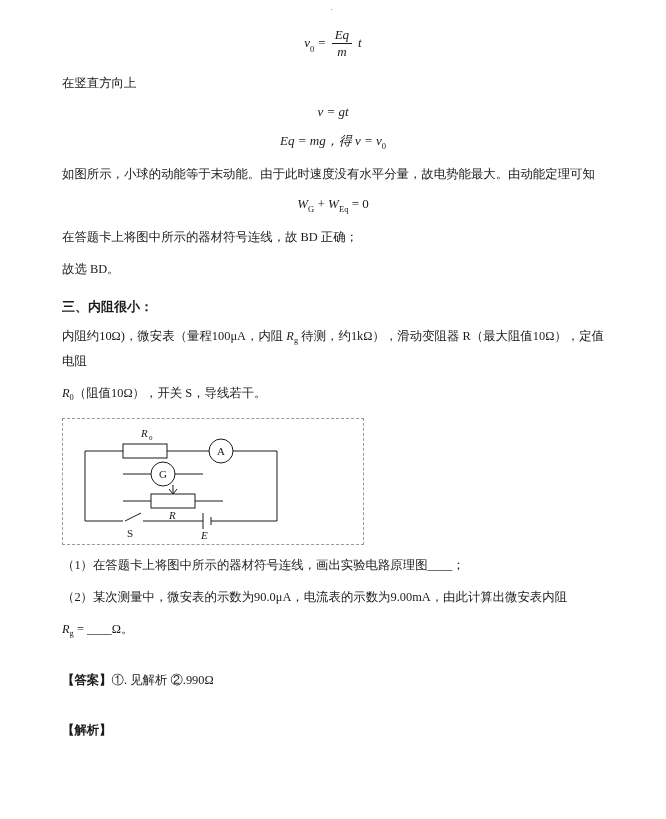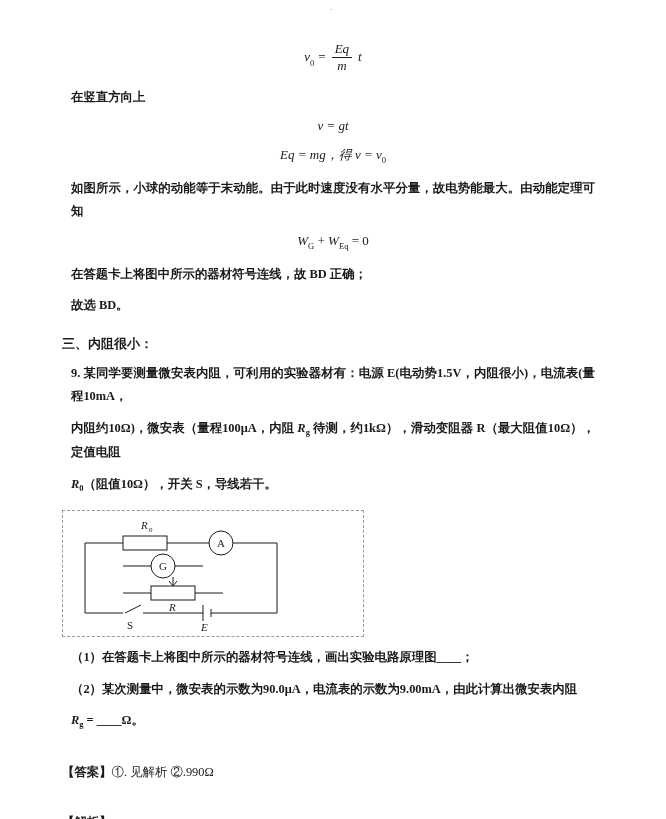--- a/index.html
+++ b/index.html
@@ -22,23 +22,22 @@
     padding: 0;
     box-sizing: border-box;
   }
   .content {
     padding: 10px 62px 0 62px;
     box-sizing: border-box;
   }
   .para {
     font-size: 12.4px;
     line-height: 1.85;
-    margin: 9px 9px;
+    margin: 9px 0;
     text-align: justify;
-    font-weight: bold;
   }
   .center-eq {
     text-align: center;
     margin: 10px 0 12px 0;
     font-family: "Liberation Serif", serif;
   }
   .eq-italic { font-style: italic; }
   .frac {
     display: inline-block;
     vertical-align: middle;
@@ -91,21 +90,21 @@
 </style>
 </head>
 <body>
 
 <div class="page">
 
   <div class="topmark">·</div>
 
   <div class="content">
 
-    <div class="center-eq" style="margin-top:32px;">
+    <div class="center-eq" style="margin-top:18px;">
       <span class="eq-italic eq-line">v</span><sub>0</sub>
       <span class="eq-line">=</span>
       <span class="frac">
         <span class="num">Eq</span>
         <span class="den">m</span>
       </span>
       <span class="eq-italic eq-line">t</span>
     </div>
 
     <div class="para">在竖直方向上</div>
@@ -126,21 +125,20 @@
       <span>= 0</span>
     </div>
 
     <div class="para">在答题卡上将图中所示的器材符号连线，故 BD 正确；</div>
 
 
     <div class="para">故选 BD。</div>
 
     <div class="section-title">三、内阻很小：</div>
 
-    <div class="para">9. 某同学要测量微安表内阻，可利用的实验器材有：电源 E(电动势1.5V，内阻很小)，电流表(量程10mA，</div>
 
     <div class="para">
       <span>内阻约10Ω)，微安表（量程100μA，内阻 </span><span class="eq-italic">R</span><sub>g</sub><span> 待测，约1kΩ），滑动变阻器 R（最大阻值10Ω），定值电阻</span>
     </div>
 
     <div class="para">
       <span class="eq-italic">R</span><sub>0</sub><span>（阻值10Ω），开关 S，导线若干。</span>
     </div>
 
     <div class="figure-box">

